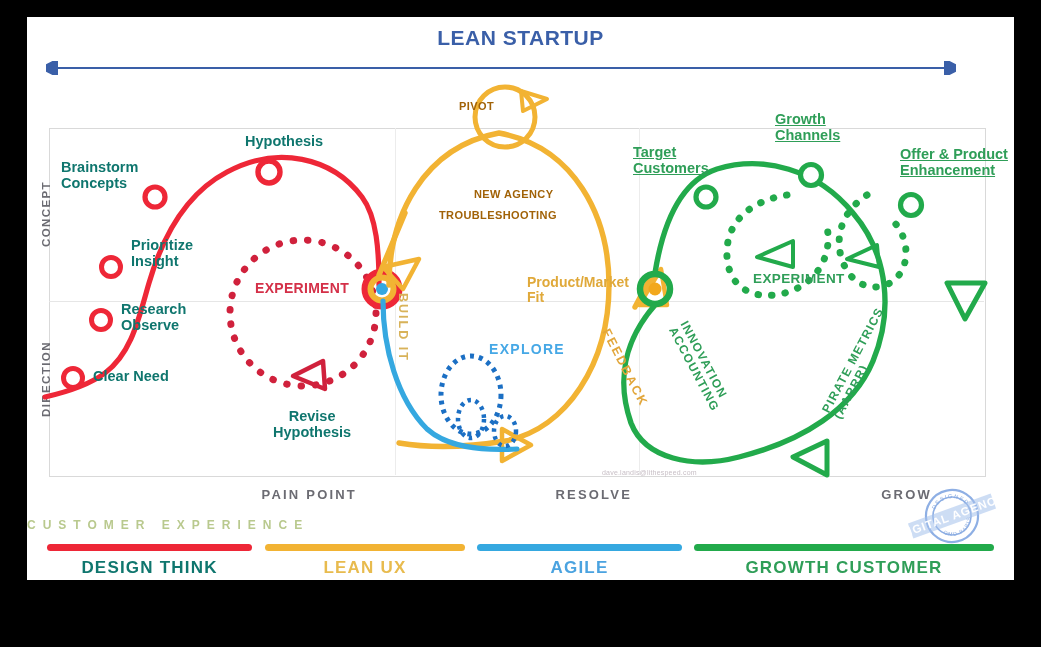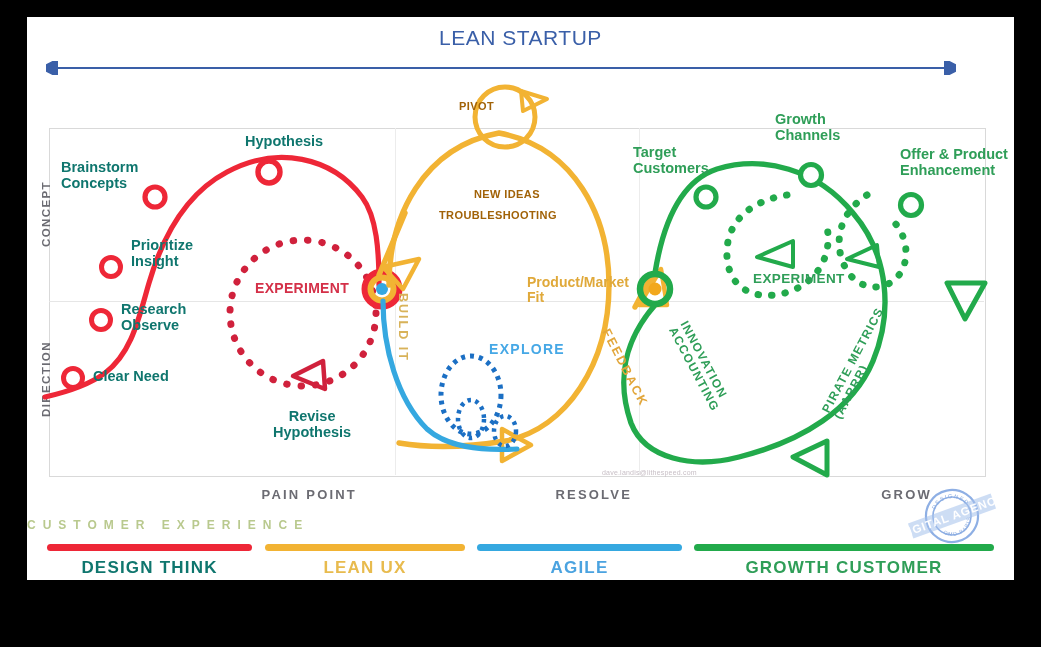--- a/index.html
+++ b/index.html
@@ -3,21 +3,21 @@
 <meta charset="utf-8">
 <style>
   html,body{margin:0;padding:0;background:#000;}
   body{width:1041px;height:647px;overflow:hidden;font-family:"Liberation Sans",sans-serif;}
 
   #frame{position:absolute;left:0;top:0;width:1041px;height:647px;background:#000;}
   #canvas{position:absolute;left:27px;top:17px;width:987px;height:563px;background:#fff;}
 
   
   #title{position:absolute;left:0;top:9px;width:987px;text-align:center;
-         font-size:21px;font-weight:400;color:#3a5fa8;letter-spacing:.5px;}
+         font-size:21px;font-weight:700;color:#3a5fa8;letter-spacing:.5px;}
   #titleArrow{position:absolute;left:19px;top:44px;width:910px;height:14px;}
 
   
   #plot{position:absolute;left:22px;top:111px;width:935px;height:347px;
         border-left:1px solid #d9d9d9;border-top:1px solid #d9d9d9;
         border-right:1px solid #d9d9d9;border-bottom:1px solid #d9d9d9;}
   .midline{position:absolute;left:22px;top:284px;width:935px;height:1px;background:#e6e6e6;}
   .vline{position:absolute;top:111px;width:1px;height:347px;background:#ececec;}
 
   
@@ -26,21 +26,21 @@
 
   
   #art{position:absolute;left:0;top:0;width:987px;height:563px;overflow:visible;}
 
   
   .lbl{position:absolute;white-space:nowrap;line-height:1.08;}
   .lbl.red{color:#0f766e;font-weight:700;font-size:14.5px;}
   .lbl.redc{color:#d43048;font-weight:700;font-size:14px;letter-spacing:.3px;}
   .lbl.yel{color:#eaa32c;font-weight:700;font-size:14px;}
   .lbl.yelcap{color:#a16207;font-weight:700;font-size:11px;letter-spacing:.4px;text-align:center;}
-  .lbl.grn{color:#2f9e58;font-weight:700;font-size:14.5px;}
+  .lbl.grn{color:#2f9e58;font-weight:700;font-size:14.5px;text-decoration:underline;}
   .lbl.grncap{color:#2f9e58;font-weight:700;font-size:13.5px;letter-spacing:.4px;}
   .lbl.blucap{color:#46a8e6;font-weight:700;font-size:14px;letter-spacing:1.3px;}
   .rot{transform-origin:0 0;white-space:nowrap;}
 
   
   .phase{position:absolute;top:470px;font-size:13px;font-weight:600;color:#6b6b72;
          letter-spacing:2.2px;text-align:right;}
   #cx{position:absolute;top:501px;left:0;width:987px;text-align:left;
       font-size:12px;font-weight:600;color:#b9c98e;letter-spacing:7px;}
   .legbar{position:absolute;top:527px;height:7px;border-radius:4px;}
@@ -167,21 +167,21 @@
   <div class="lbl red" style="left:104px;top:221px;white-space:pre-line">Prioritize
 Insight</div>
   <div class="lbl red" style="left:34px;top:143px;white-space:pre-line">Brainstorm
 Concepts</div>
   <div class="lbl red" style="left:218px;top:117px">Hypothesis</div>
   <div class="lbl redc" style="left:228px;top:264px">EXPERIMENT</div>
   <div class="lbl red" style="left:246px;top:392px;white-space:pre-line;text-align:center">Revise
 Hypothesis</div>
 
   <div class="lbl yelcap" style="left:432px;top:84px">PIVOT</div>
-  <div class="lbl yelcap" style="left:447px;top:172px">NEW IDEAS</div>
+  <div class="lbl yelcap" style="left:447px;top:172px">NEW AGENCY</div>
   <div class="lbl yelcap" style="left:412px;top:193px">TROUBLESHOOTING</div>
   <div class="lbl yel rot" style="left:382px;top:276px;transform:rotate(90deg);
        font-size:12.5px;letter-spacing:2px;color:#d8b259">BUILD IT</div>
   <div class="lbl yel rot" style="left:584px;top:310px;transform:rotate(63deg);
        font-size:12.5px;letter-spacing:2px;color:#e2a63a">FEEDBACK</div>
   <div class="lbl yel" style="left:500px;top:258px;white-space:pre-line;color:#e0a93a">Product/Market
 Fit</div>
 
   <div class="lbl blucap" style="left:462px;top:325px">EXPLORE</div>
 

